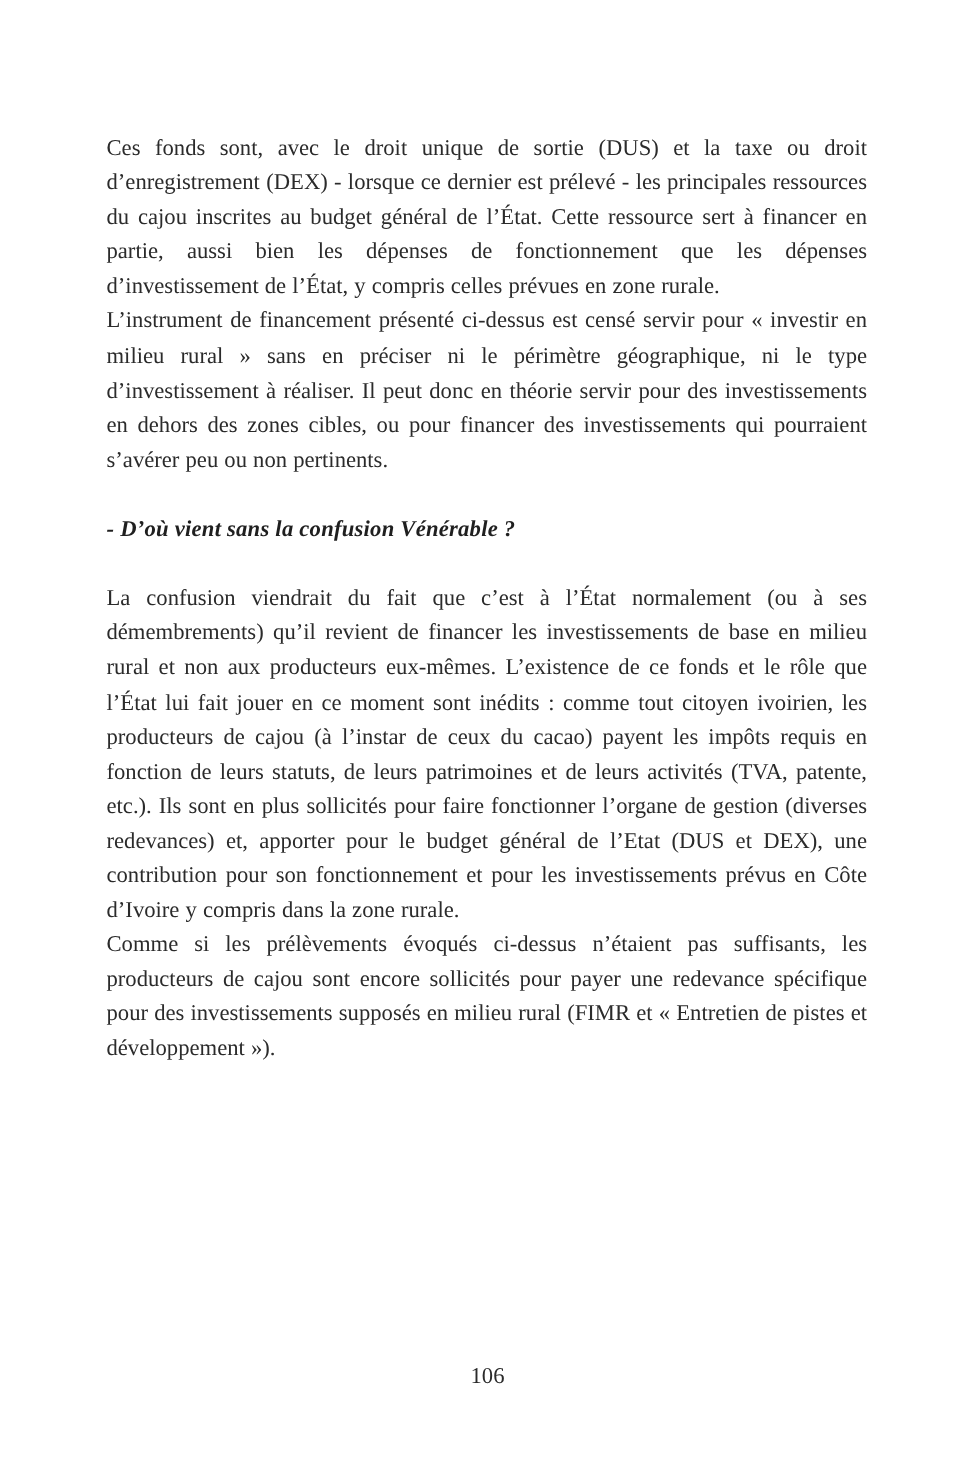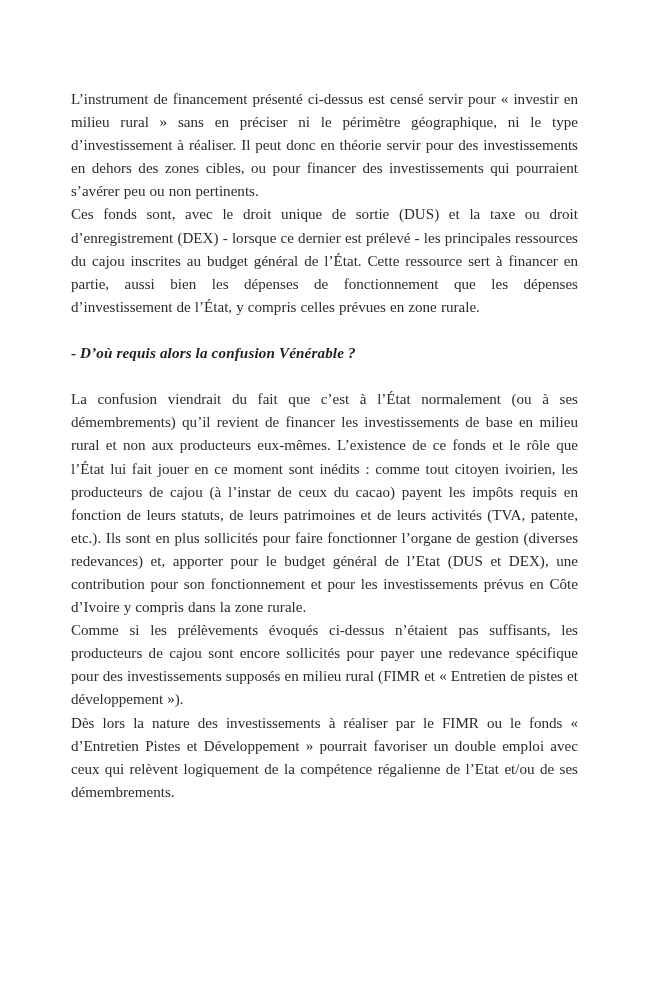--- a/index.html
+++ b/index.html
@@ -67,33 +67,33 @@
     font-family: "Liberation Serif", "DejaVu Serif", serif;
   }
 </style>
 </head>
 <body>
 
 <div class="page">
 
   <div class="content">
 
+    <p class="para">Ces fonds sont, avec le droit unique de sortie (DUS) et la taxe ou droit d’enregistrement (DEX) - lorsque ce dernier est prélevé - les principales ressources du cajou inscrites au budget général de l’État. Cette ressource sert à financer en partie, aussi bien les dépenses de fonctionnement que les dépenses d’investissement de l’État, y compris celles prévues en zone rurale.</p>
+
     <p class="para">L’instrument de financement présenté ci-dessus est censé servir pour « investir en milieu rural » sans en préciser ni le périmètre géographique, ni le type d’investissement à réaliser. Il peut donc en théorie servir pour des investissements en dehors des zones cibles, ou pour financer des investissements qui pourraient s’avérer peu ou non pertinents.</p>
-
-    <p class="para">Ces fonds sont, avec le droit unique de sortie (DUS) et la taxe ou droit d’enregistrement (DEX) - lorsque ce dernier est prélevé - les principales ressources du cajou inscrites au budget général de l’État. Cette ressource sert à financer en partie, aussi bien les dépenses de fonctionnement que les dépenses d’investissement de l’État, y compris celles prévues en zone rurale.</p>
 
 
     <div class="spacer-line"></div>
 
-    <p class="section-heading">- D’où requis alors la confusion Vénérable ?</p>
+    <p class="section-heading">- D’où vient sans la confusion Vénérable ?</p>
 
     <div class="spacer-line"></div>
 
     <p class="para">La confusion viendrait du fait que c’est à l’État normalement (ou à ses démembrements) qu’il revient de financer les investissements de base en milieu rural et non aux producteurs eux-mêmes. L’existence de ce fonds et le rôle que l’État lui fait jouer en ce moment sont inédits : comme tout citoyen ivoirien, les producteurs de cajou (à l’instar de ceux du cacao) payent les impôts requis en fonction de leurs statuts, de leurs patrimoines et de leurs activités (TVA, patente, etc.). Ils sont en plus sollicités pour faire fonctionner l’organe de gestion (diverses redevances) et, apporter pour le budget général de l’Etat (DUS et DEX), une contribution pour son fonctionnement et pour les investissements prévus en Côte d’Ivoire y compris dans la zone rurale.</p>
 
     <p class="para">Comme si les prélèvements évoqués ci-dessus n’étaient pas suffisants, les producteurs de cajou sont encore sollicités pour payer une redevance spécifique pour des investissements supposés en milieu rural (FIMR et « Entretien de pistes et développement »).</p>
 
-    <p class="para">Dès lors la nature des investissements à réaliser par le FIMR ou le fonds « d’Entretien Pistes et Développement » pourrait favoriser un double emploi avec ceux qui relèvent logiquement de la compétence régalienne de l’Etat et/ou de ses démembrements.</p>
 
   </div>
 
+  <div class="page-number">106</div>
 
 </div>
 
 </body></html>

